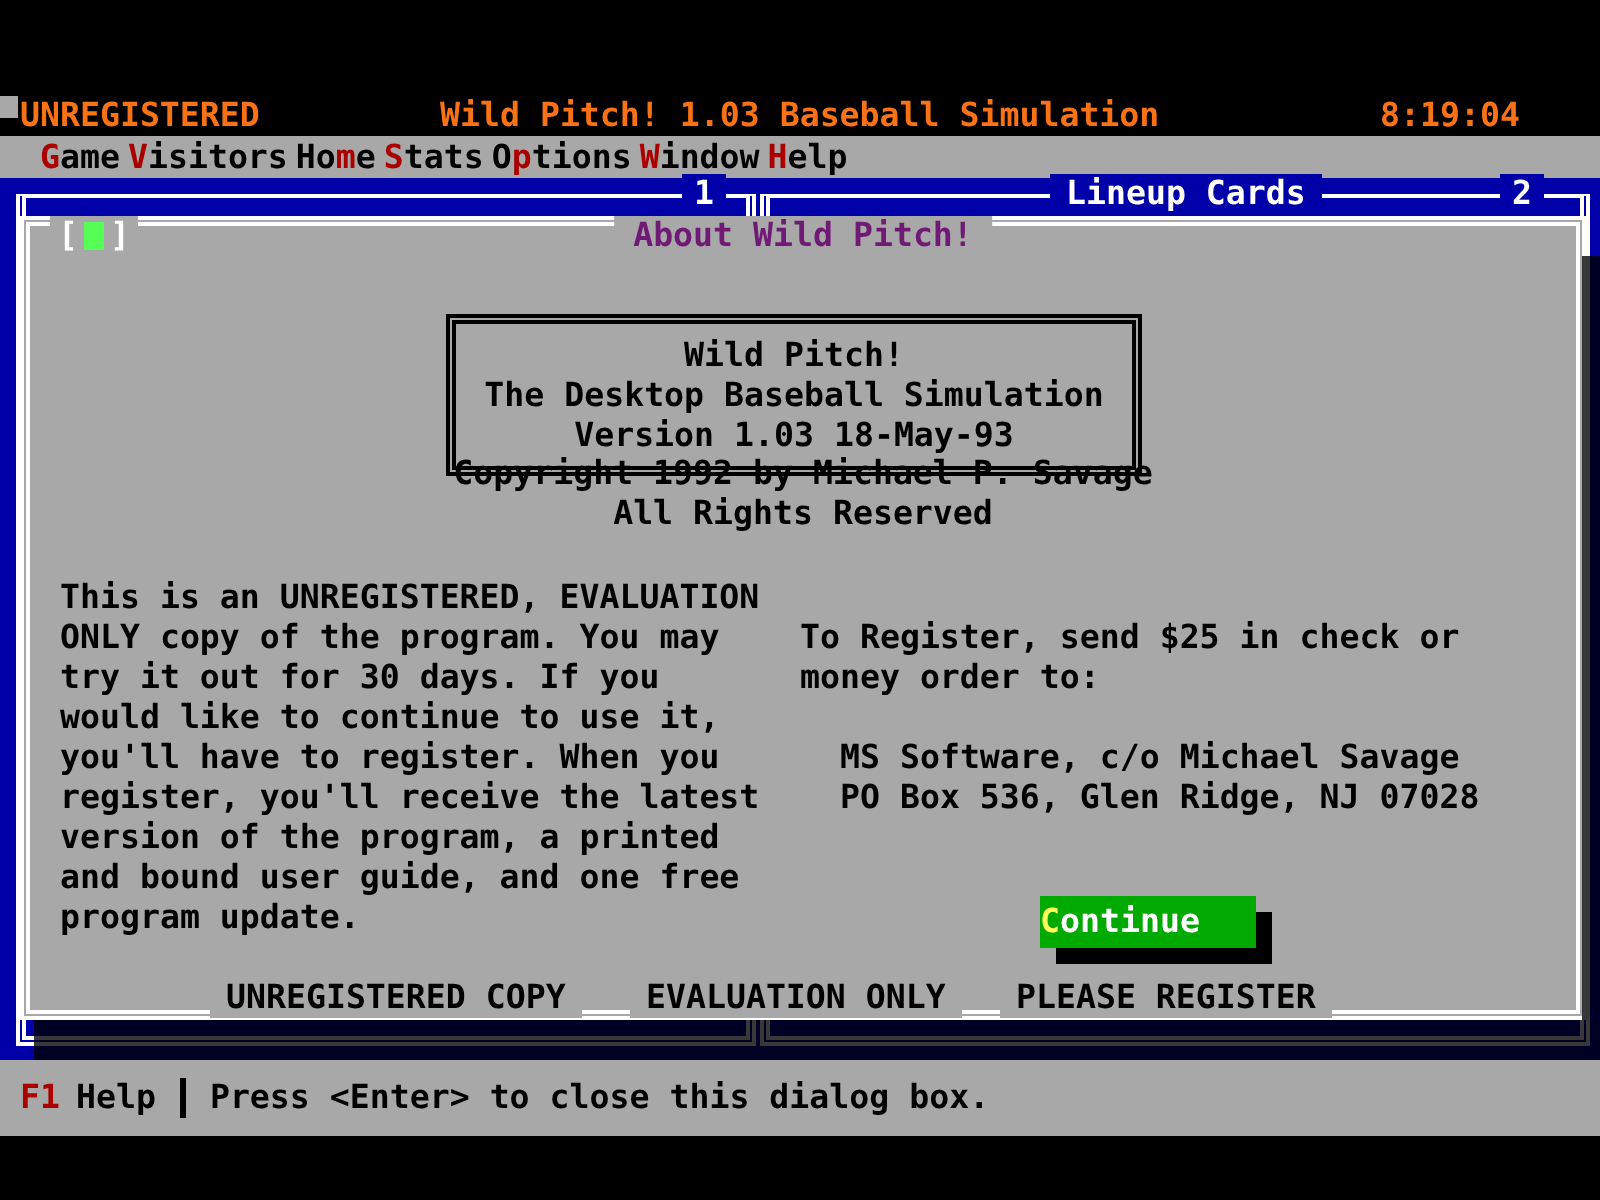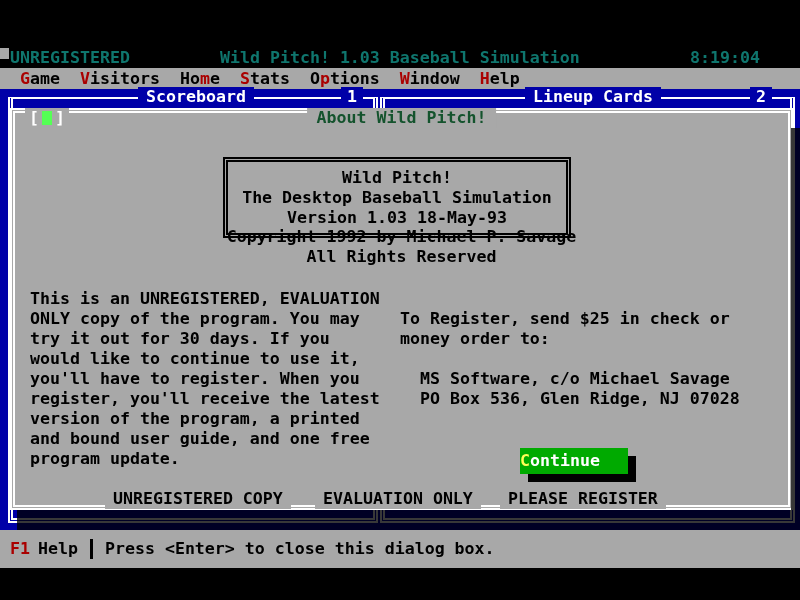--- a/index.html
+++ b/index.html
@@ -1,42 +1,42 @@
 <!DOCTYPE html>
 <html><head>
 <meta charset="utf-8">
 <style>
   html,body{margin:0;padding:0;background:#000;}
   #screen{position:relative;width:800px;height:600px;background:#000;overflow:hidden;
     font-family:"DejaVu Sans Mono",monospace;font-weight:bold;font-size:16.6px;line-height:20px;}
   .abs{position:absolute;}
   
-  .titlebar{left:0;top:48px;width:784px;height:20px;background:#000;color:#0f766e;}
+  .titlebar{left:0;top:48px;width:784px;height:20px;background:#000;color:#f97316;}
   .tb-left{left:10px;top:0;}
   .tb-center{left:220px;top:0;}
   .tb-clock{left:690px;top:0;}
   .corner-block{left:0;top:48px;width:9px;height:11px;background:#A8A8A8;}
   
   .menubar{left:0;top:68px;width:800px;height:21px;background:#A8A8A8;color:#000;
-    display:flex;gap:20px;padding-left:20px;box-sizing:border-box;align-items:center;}
+    display:flex;gap:4px;padding-left:20px;box-sizing:border-box;align-items:center;}
   .menu-item{white-space:pre;cursor:default;}
   .hot{color:#AA0000;}
   
   .desktop{left:0;top:89px;width:800px;height:441px;background:#0000A8;}
   .bgwin{position:absolute;background:#0000A8;box-sizing:border-box;color:#fff;
     border-top:2px solid #fff;border-left:5px double #fff;border-right:5px double #fff;border-bottom:5px double #fff;}
   .win-scoreboard{left:8px;top:8px;width:370px;height:426px;}
   .win-lineup{left:380px;top:8px;width:415px;height:426px;}
   .win-title{position:absolute;top:-12px;background:#0000A8;padding:0 8px;white-space:pre;}
   .win-num{position:absolute;top:-12px;background:#0000A8;padding:0 6px;}
   
   .dialog{left:10px;top:108px;width:783px;height:402px;background:#A8A8A8;color:#000;
     border:5px double #fff;box-sizing:border-box;}
   .dlg-title{position:absolute;top:-5px;left:50%;transform:translateX(-50%);
-    background:#A8A8A8;color:#14532d;padding:0 10px;white-space:pre;text-align:right;}
+    background:#A8A8A8;color:#701a75;padding:0 10px;white-space:pre;text-align:right;}
   .close-btn{position:absolute;top:-5px;left:10px;background:#A8A8A8;color:#fff;
     padding:0 4px;display:flex;align-items:center;height:20px;cursor:pointer;}
   .close-block{display:inline-block;width:10px;height:14px;background:#55FF55;margin:0 3px;}
   .about-box{position:absolute;left:208px;top:24px;width:348px;height:81px;border:5px double #000;
     box-sizing:border-box;display:flex;flex-direction:column;align-items:center;justify-content:center;text-align:center;margin-top:20px;}
   .copyright{position:absolute;left:0;top:114px;width:100%;text-align:center;white-space:pre;}
   .body-left{position:absolute;left:15px;top:176px;white-space:pre;}
   .reg-info{position:absolute;left:385px;top:196px;white-space:pre;}
   .reg-addr{position:absolute;left:405px;top:256px;white-space:pre;}
   .continue-shadow{position:absolute;left:513px;top:343px;width:108px;height:26px;background:#000;}
@@ -71,21 +71,20 @@
     <span class="menu-item"><span></span><span class="hot">V</span><span>isitors</span></span>
     <span class="menu-item"><span>Ho</span><span class="hot">m</span><span>e</span></span>
     <span class="menu-item"><span></span><span class="hot">S</span><span>tats</span></span>
     <span class="menu-item"><span>O</span><span class="hot">p</span><span>tions</span></span>
     <span class="menu-item"><span></span><span class="hot">W</span><span>indow</span></span>
     <span class="menu-item"><span></span><span class="hot">H</span><span>elp</span></span>
   </div>
 
   <div class="abs desktop">
     <div class="bgwin win-scoreboard">
-      <span class="win-title" style="left:125px;">Scoreboard</span>
       <span class="win-num" style="right:10px;">1</span>
     </div>
     <div class="bgwin win-lineup">
       <span class="win-title" style="left:140px;">Lineup Cards</span>
       <span class="win-num" style="right:18px;">2</span>
     </div>
   </div>
 
   <div class="abs dialog">
     <span class="dlg-title">About Wild Pitch!</span>

